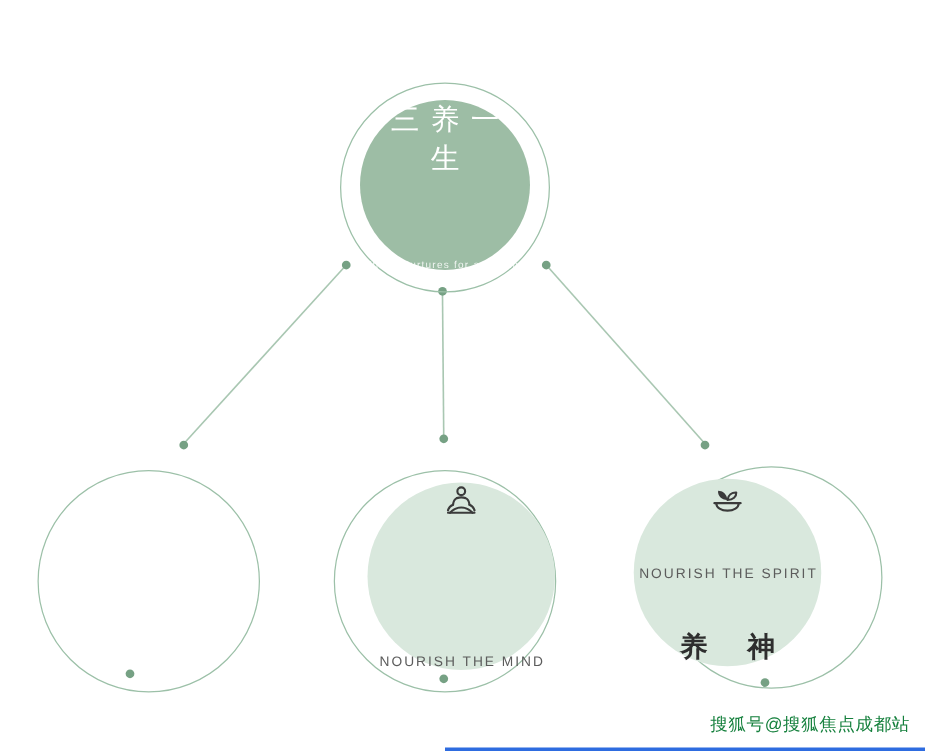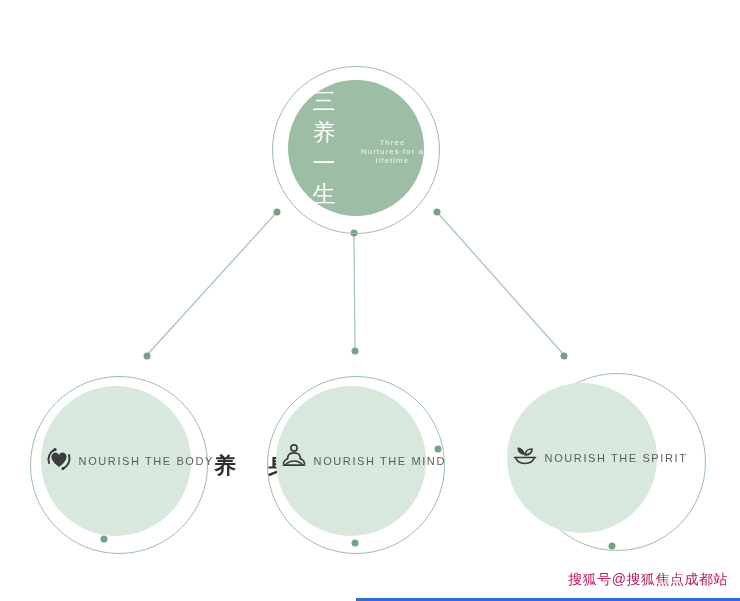--- a/index.html
+++ b/index.html
@@ -7,21 +7,21 @@
     position:relative;width:740px;height:601px;background:#ffffff;overflow:hidden;
     font-family:"Liberation Sans","DejaVu Sans",sans-serif;
   }
   svg.connectors{position:absolute;left:0;top:0;z-index:1;}
   .ring{
     position:absolute;border:1px solid #9cc0a8;border-radius:50%;
     box-sizing:border-box;background:transparent;z-index:2;
   }
   .inner{
     position:absolute;border-radius:50%;z-index:3;
-    display:flex;flex-direction:row;align-items:center;justify-content:space-between;
+    display:flex;flex-direction:column;align-items:center;justify-content:space-between;
     text-align:center;
   }
   .root-inner{background:#9dbda5;}
   .child-inner{background:#d9e8dd;}
   .root-title{
     color:#ffffff;font-size:23px;letter-spacing:9px;padding-left:9px;
     font-weight:400;
   }
   .root-subtitle{
     color:rgba(255,255,255,.85);font-size:8px;letter-spacing:1px;
@@ -31,21 +31,21 @@
   .label-en{
     color:#5c5c5c;font-size:11px;letter-spacing:1.6px;padding-left:1.6px;
     white-space:nowrap;
   }
   .label-zh{
     color:#2e2e2e;font-size:22px;font-weight:bold;margin-top:9px;
     word-spacing:26px;white-space:nowrap;
   }
   .watermark{
     position:absolute;right:12px;top:571px;z-index:4;
-    color:#be185d;font-size:14px;letter-spacing:.5px;
+    color:#15803d;font-size:14px;letter-spacing:.5px;
   }
   .bottom-line{
     position:absolute;left:356px;top:598px;width:384px;height:3px;
     background:#2e6ce0;z-index:4;
   }
 </style>
 </head>
 <body>
 
 <div class="canvas">
@@ -70,36 +70,23 @@
     </g>
   </svg>
 
   <div class="ring" style="left:272px;top:66px;width:168px;height:168px;"></div>
   <div class="inner root-inner" style="left:288px;top:80px;width:136px;height:136px;">
     <div class="root-title">三养一生</div>
     <div class="root-subtitle">Three Nurtures for a lifetime</div>
   </div>
 
   <div class="ring" style="left:30px;top:376px;width:178px;height:178px;"></div>
-  <div class="inner child-inner" style="left:41px;top:386px;width:150px;height:150px;">
-    <span class="node-icon">
-      <svg viewBox="0 0 36 36" width="36" height="36" fill="none" stroke="#3b3b3b" stroke-width="2" stroke-linecap="round">
-        <path d="M18 26 C 11 21, 8.5 15.5, 12 12.5 C 14.5 10.5, 17.5 12, 18 14.5 C 18.5 12, 21.5 10.5, 24 12.5 C 27.5 15.5, 25 21, 18 26 Z" fill="#3b3b3b" stroke="none"></path>
-        <path d="M8 22 A 11 11 0 0 1 14 8.5"></path>
-        <path d="M28 14 A 11 11 0 0 1 22 27.5"></path>
-        <circle cx="14" cy="8.5" r="1.6" fill="#3b3b3b" stroke="none"></circle>
-        <circle cx="22" cy="27.5" r="1.6" fill="#3b3b3b" stroke="none"></circle>
-      </svg>
-    </span>
-    <div class="label-en">NOURISH THE BODY</div>
-    <div class="label-zh">养 身</div>
-  </div>
 
   <div class="ring" style="left:267px;top:376px;width:178px;height:178px;"></div>
-  <div class="inner child-inner" style="left:276px;top:386px;width:150px;height:150px;">
+  <div class="inner child-inner" style="left:294px;top:386px;width:150px;height:150px;">
     <span class="node-icon">
       <svg viewBox="0 0 36 36" width="36" height="36" fill="none" stroke="#3b3b3b" stroke-width="1.7" stroke-linecap="round" stroke-linejoin="round">
         <circle cx="18" cy="7" r="3.1"></circle>
         <path d="M14.5 12.5 C 16.5 11.8 19.5 11.8 21.5 12.5 C 23.6 13.3 24.3 15.6 24.6 17.8"></path>
         <path d="M14.5 12.5 C 12.4 13.3 11.7 15.6 11.4 17.8"></path>
         <path d="M11.4 17.8 C 9.3 18.7 7.9 20.3 7.4 22.3"></path>
         <path d="M24.6 17.8 C 26.7 18.7 28.1 20.3 28.6 22.3"></path>
         <path d="M9 24.2 C 12 21 15 20 18 20 C 21 20 24 21 27 24.2"></path>
         <path d="M7.4 24.2 H 28.6"></path>
       </svg>
@@ -111,19 +98,20 @@
   <div class="inner child-inner" style="left:507px;top:383px;width:150px;height:150px;">
     <span class="node-icon">
       <svg viewBox="0 0 36 36" width="36" height="36" fill="none" stroke="#3b3b3b" stroke-width="1.7" stroke-linecap="round" stroke-linejoin="round">
         <path d="M18 17 C 17.5 12 14 9.5 10.5 9.5 C 10 13.5 13 16.8 18 17 Z" fill="#3b3b3b" stroke="none"></path>
         <path d="M18 17 C 18.5 13 21.5 10.8 25 11 C 25.2 14.5 22.5 16.8 18 17 Z"></path>
         <path d="M9 19.5 C 9 23 13 25.5 18 25.5 C 23 25.5 27 23 27 19.5"></path>
         <path d="M7.5 19.5 H 28.5"></path>
       </svg>
     </span>
     <div class="label-en">NOURISH THE SPIRIT</div>
+    <div class="label-zh">养 神</div>
   </div>
 
   <div class="watermark">搜狐号@搜狐焦点成都站</div>
 
   <div class="bottom-line"></div>
 
 </div>
 
 </body></html>

